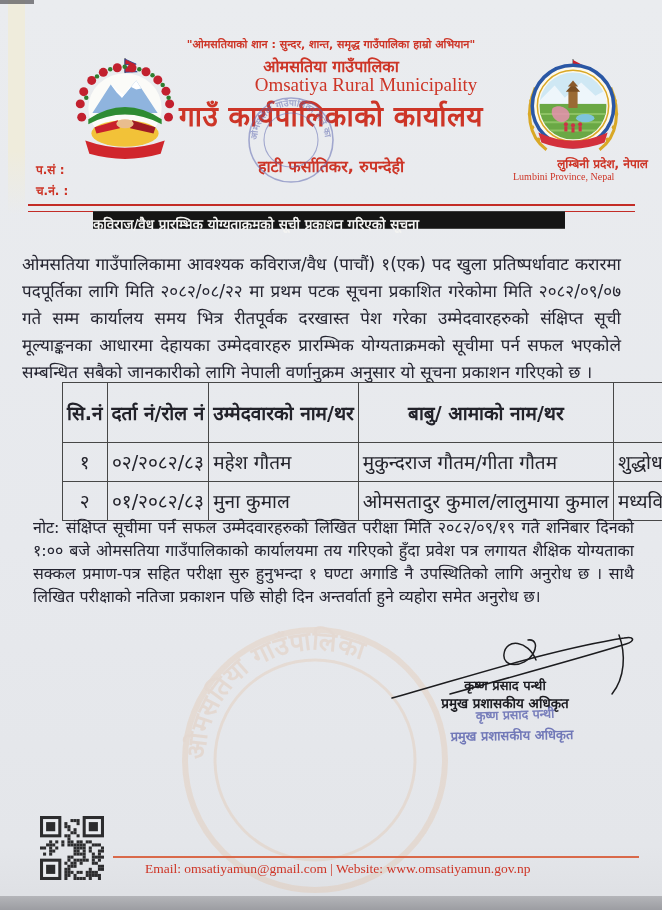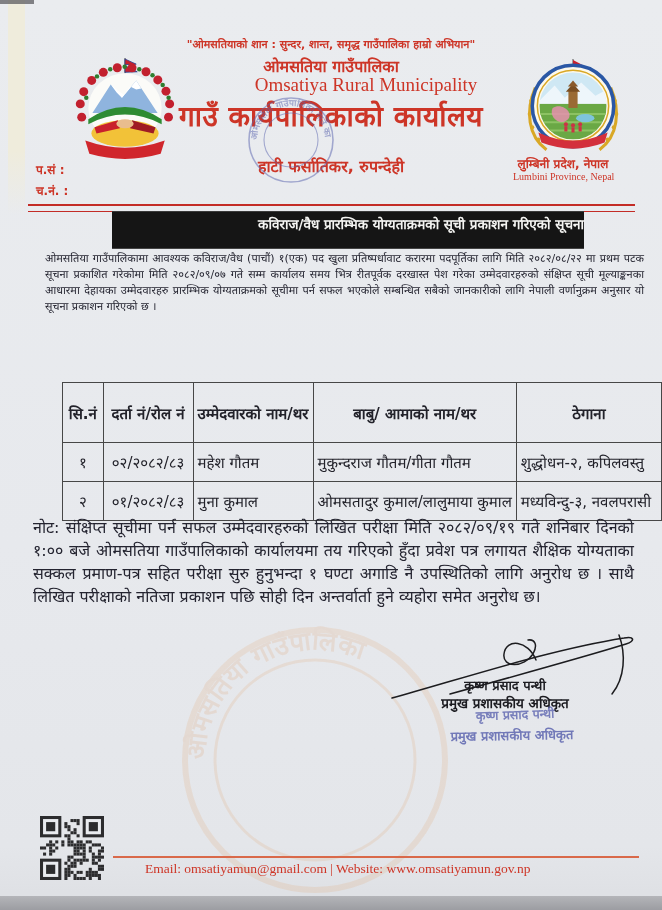--- a/index.html
+++ b/index.html
@@ -16,38 +16,38 @@
   .top-smudge{left:0;top:0;width:34px;height:4px;background:#5c5c60;opacity:.75;}
   .bottom-band{left:0;top:896px;width:662px;height:14px;background:linear-gradient(180deg,#b4b5b9,#9c9da2);}
   
   .slogan{top:36px;font-size:11px;font-weight:bold;}
   .muni-np{top:55px;font-size:16px;font-weight:bold;}
   .muni-en{top:74px;font-size:19px;}
   .office-np{top:96px;font-size:28px;font-weight:bold;letter-spacing:.5px;}
   .office-en{top:130px;font-size:19px;}
   .addr-np{top:155px;font-size:16px;font-weight:bold;}
   .addr-en{top:170px;font-size:13px;}
-  .prov{left:478px;width:170px;text-align:center;font-size:12px;font-weight:bold;top:155px;}
+  .prov{left:478px;width:170px;text-align:right;font-size:12px;font-weight:bold;top:155px;}
   .prov-en{left:478px;width:170px;text-align:left;font-size:10px;top:171px;font-weight:normal;}
   .refs{left:36px;top:160px;font-size:12px;font-weight:bold;line-height:21px;}
   
   .dbl-rule{left:28px;top:204px;width:607px;height:5px;
       border-top:2px solid #c32c26;border-bottom:1px solid #c32c26;}
-  .title-bar{left:112px;top:212px;width:472px;height:36px;background:#151515;
+  .title-bar{left:93px;top:212px;width:472px;height:16px;background:#151515;
       box-shadow:0 1px 0 #444,0 -1px 0 #3a3a3a;color:#f4f4f2;font-size:13.5px;font-weight:bold;
-      text-align:right;line-height:24px;}
+      text-align:left;line-height:24px;}
   .pub-date{top:239px;font-size:13.5px;font-weight:600;color:#1e1e24;}
   
-  .body-par{left:45px;top:251px;width:599px;font-size:11px;line-height:16px;
+  .body-par{left:22px;top:251px;width:599px;font-size:17px;line-height:27px;
       text-align:justify;color:#242430;}
   .note-par{left:33px;top:516px;width:601px;font-size:16px;line-height:23px;
       text-align:justify;color:#242430;}
   
   table.cand{left:62px;top:382px;position:absolute;border-collapse:collapse;table-layout:fixed;}
-  table.cand th,table.cand td{border:1px solid #474747;font-size:15px;color:#22222a;
+  table.cand th,table.cand td{border:1px solid #474747;font-size:19px;color:#22222a;
       padding:2px 4px;overflow:hidden;white-space:nowrap;}
   table.cand th{height:55px;font-weight:600;text-align:center;}
   table.cand td{height:34px;}
   td.c{text-align:center;}
   
   .sig-name{left:415px;top:676px;width:180px;text-align:center;font-size:13px;font-weight:600;color:#1d1d22;}
   .sig-title{left:405px;top:694px;width:200px;text-align:center;font-size:13.5px;font-weight:bold;color:#1b1b20;}
   .stamp-name{left:425px;top:706px;width:180px;text-align:center;font-size:12.5px;font-weight:bold;
       color:#5e66b0;opacity:.8;transform:rotate(-2deg);}
   .stamp-title{left:412px;top:726px;width:200px;text-align:center;font-size:13px;font-weight:bold;

